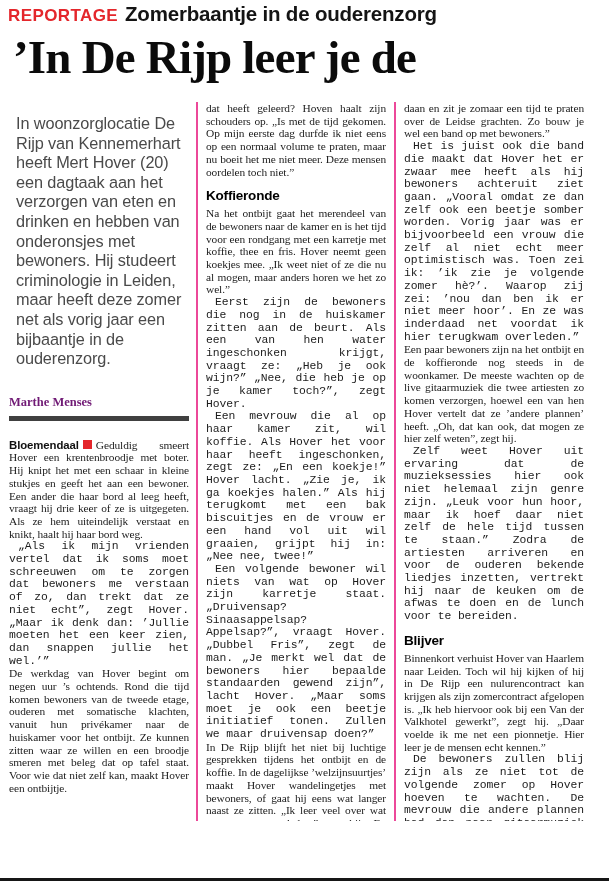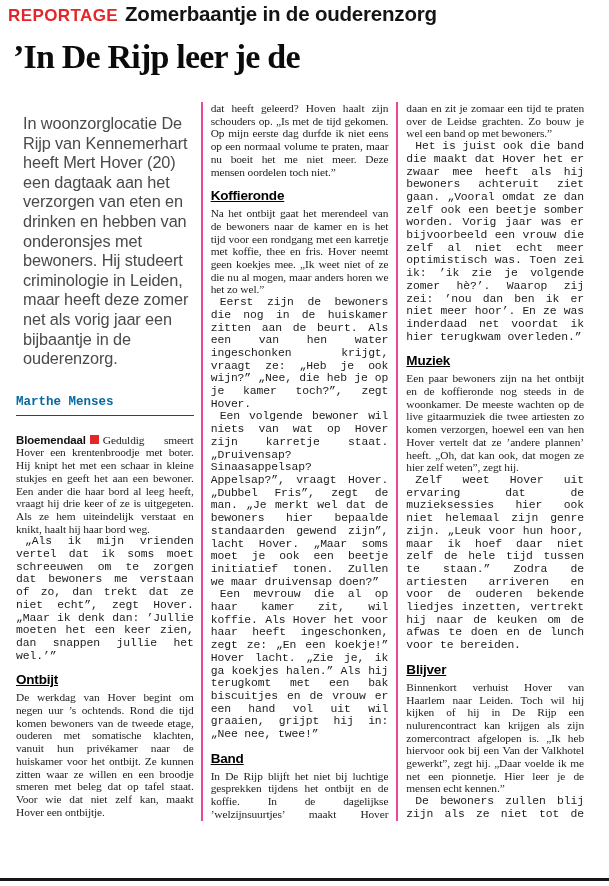--- a/index.html
+++ b/index.html
@@ -17,59 +17,59 @@
     color:var(--accent,#e4262b);font-weight:bold;font-size:17px;
     letter-spacing:.4px;
   }
   .kicker-title{
     color:#141414;font-weight:600;font-size:20.5px;margin-left:7px;
     letter-spacing:-.2px;
   }
   .headline{
     margin:7px 0 0 0;padding-left:5px;
     font-family:"Liberation Serif",serif;font-weight:bold;
-    font-size:34px;line-height:48px;color:#0b0b0b;letter-spacing:-.8px;
+    font-size:47px;line-height:48px;color:#0b0b0b;letter-spacing:-.8px;
   }
   .headline .hl-line{display:block;}
 
   
   .cols{
     display:flex;margin-top:21px;height:719px;overflow:hidden;
     align-items:stretch;
   }
   .col{
     box-sizing:border-box;flex:1;padding:0 8px;overflow:hidden;
   }
-  .col-1{padding-left:16px;padding-right:7px;}
+  .col-1{padding-left:9px;padding-right:7px;}
   .col-2,.col-3{border-left:2px solid #ec4899;}
   .col-3{padding-right:25px;}
 
   
   .intro{
     margin:12px 0 0 0;padding-left:7px;
     font-family:"Liberation Sans",sans-serif;
     font-size:16.3px;line-height:19.6px;color:#4a4a4a;
     letter-spacing:-.1px;
   }
   .byline{
-    margin-top:26px;padding-bottom:6px;border-bottom:1px solid #404040;
-    font-family:Liberation Mono, monospace;font-weight:bold;
-    font-size:12.5px;color:#0369a1;
+    margin-top:26px;padding-bottom:6px;border-bottom:5px solid #404040;
+    font-family:Liberation Serif, serif;font-weight:bold;
+    font-size:12.5px;color:#701a75;
   }
 
   
   .body p{
     margin:0;font-size:11.4px;line-height:12.7px;color:#1c1c1c;
     text-align:justify;letter-spacing:-.1px;
   }
   .body p.ind{text-indent:9px;font-family:Liberation Mono, monospace;}
   .body .lead-p{margin-top:18px;}
   .sec-h{
     font-family:"Liberation Sans",sans-serif;font-weight:bold;
-    font-size:13.5px;color:#000;margin:10px 0 4px 0;letter-spacing:-.2px;text-decoration:underline;
+    font-size:13.5px;color:#000;margin:10px 0 4px 0;letter-spacing:-.2px;
   }
   .dateline{
     font-family:"Liberation Sans",sans-serif;font-weight:bold;
     font-size:11.4px;color:#111;
   }
   .redsq{
     display:inline-block;width:9px;height:9px;background:var(--accent,#e4262b);
     margin:0 4px 0 4px;vertical-align:baseline;
   }
 
@@ -94,43 +94,40 @@
   </header>
 
   <div class="cols">
 
     <section class="col col-1">
       <p class="intro">In woonzorglocatie De Rijp van Kennemerhart heeft Mert Hover (20) een dagtaak aan het verzorgen van eten en drinken en hebben van onderonsjes met bewoners. Hij studeert criminologie in Leiden, maar heeft deze zomer net als vorig jaar een bijbaantje in de ouderenzorg.</p>
       <div class="byline">Marthe Menses</div>
       <div class="body">
         <p class="lead-p"><span class="dateline">Bloemendaal</span><span class="redsq"></span><span>Geduldig smeert Hover een krentenbroodje met boter. Hij knipt het met een schaar in kleine stukjes en geeft het aan een bewoner. Een ander die haar bord al leeg heeft, vraagt hij drie keer of ze is uitgegeten. Als ze hem uiteindelijk verstaat en knikt, haalt hij haar bord weg.</span></p>
         <p class="ind">„Als ik mijn vrienden vertel dat ik soms moet schreeuwen om te zorgen dat bewoners me verstaan of zo, dan trekt dat ze niet echt”, zegt Hover. „Maar ik denk dan: ’Jullie moeten het een keer zien, dan snappen jullie het wel.’”</p>
-        <h2 class="sec-h">Ontbijt</h2>
         <p>De werkdag van Hover begint om negen uur ’s ochtends. Rond die tijd komen bewoners van de tweede etage, ouderen met somatische klachten, vanuit hun privékamer naar de huiskamer voor het ontbijt. Ze kunnen zitten waar ze willen en een broodje smeren met beleg dat op tafel staat. Voor wie dat niet zelf kan, maakt Hover een ontbijtje.</p>
       </div>
     </section>
 
     <section class="col col-2">
       <div class="body">
         <p>dat heeft geleerd? Hoven haalt zijn schouders op. „Is met de tijd gekomen. Op mijn eerste dag durfde ik niet eens op een normaal volume te praten, maar nu boeit het me niet meer. Deze mensen oordelen toch niet.”</p>
         <h2 class="sec-h">Koffieronde</h2>
         <p>Na het ontbijt gaat het merendeel van de bewoners naar de kamer en is het tijd voor een rondgang met een karretje met koffie, thee en fris. Hover neemt geen koekjes mee. „Ik weet niet of ze die nu al mogen, maar anders horen we het zo wel.”</p>
         <p class="ind">Eerst zijn de bewoners die nog in de huiskamer zitten aan de beurt. Als een van hen water ingeschonken krijgt, vraagt ze: „Heb je ook wijn?” „Nee, die heb je op je kamer toch?”, zegt Hover.</p>
+        <p class="ind">Een mevrouw die al op haar kamer zit, wil koffie. Als Hover het voor haar heeft ingeschonken, zegt ze: „En een koekje!” Hover lacht. „Zie je, ik ga koekjes halen.” Als hij terugkomt met een bak biscuitjes en de vrouw er een hand vol uit wil graaien, grijpt hij in: „Nee nee, twee!”</p>
         <p class="ind">Een volgende bewoner wil niets van wat op Hover zijn karretje staat. „Druivensap? Sinaasappelsap? Appelsap?”, vraagt Hover. „Dubbel Fris”, zegt de man. „Je merkt wel dat de bewoners hier bepaalde standaarden gewend zijn”, lacht Hover. „Maar soms moet je ook een beetje initiatief tonen. Zullen we maar druivensap doen?”</p>
-        <p class="ind">Een mevrouw die al op haar kamer zit, wil koffie. Als Hover het voor haar heeft ingeschonken, zegt ze: „En een koekje!” Hover lacht. „Zie je, ik ga koekjes halen.” Als hij terugkomt met een bak biscuitjes en de vrouw er een hand vol uit wil graaien, grijpt hij in: „Nee nee, twee!”</p>
-        <h2 class="sec-h">Band</h2>
         <p>In De Rijp blijft het niet bij luchtige gesprekken tijdens het ontbijt en de koffie. In de dagelijkse ’welzijnsuurtjes’ maakt Hover wandelingetjes met bewoners, of gaat hij eens wat langer naast ze zitten. „Ik leer veel over wat mensen vroeger deden.”, zegt hij. „En ze hebben ook interesse in mij. Soms vertel ik dat ik in Leiden studeer. Dan blijkt ineens dat zij dat vroeger ook hebben ge-</p>
       </div>
     </section>
 
     <section class="col col-3">
       <div class="body">
         <p>daan en zit je zomaar een tijd te praten over de Leidse grachten. Zo bouw je wel een band op met bewoners.”</p>
         <p class="ind">Het is juist ook die band die maakt dat Hover het er zwaar mee heeft als hij bewoners achteruit ziet gaan. „Vooral omdat ze dan zelf ook een beetje somber worden. Vorig jaar was er bijvoorbeeld een vrouw die zelf al niet echt meer optimistisch was. Toen zei ik: ’ik zie je volgende zomer hè?’. Waarop zij zei: ’nou dan ben ik er niet meer hoor’. En ze was inderdaad net voordat ik hier terugkwam overleden.”</p>
-        <h2 class="sec-h">Muziek</h2>
         <p>Een paar bewoners zijn na het ontbijt en de koffieronde nog steeds in de woonkamer. De meeste wachten op de live gitaarmuziek die twee artiesten zo komen verzorgen, hoewel een van hen Hover vertelt dat ze ’andere plannen’ heeft. „Oh, dat kan ook, dat mogen ze hier zelf weten”, zegt hij.</p>
         <p class="ind">Zelf weet Hover uit ervaring dat de muzieksessies hier ook niet helemaal zijn genre zijn. „Leuk voor hun hoor, maar ik hoef daar niet zelf de hele tijd tussen te staan.” Zodra de artiesten arriveren en voor de ouderen bekende liedjes inzetten, vertrekt hij naar de keuken om de afwas te doen en de lunch voor te bereiden.</p>
         <h2 class="sec-h">Blijver</h2>
         <p>Binnenkort verhuist Hover van Haarlem naar Leiden. Toch wil hij kijken of hij in De Rijp een nulurencontract kan krijgen als zijn zomercontract afgelopen is. „Ik heb hiervoor ook bij een Van der Valkhotel gewerkt”, zegt hij. „Daar voelde ik me net een pionnetje. Hier leer je de mensen echt kennen.”</p>
         <p class="ind">De bewoners zullen blij zijn als ze niet tot de volgende zomer op Hover hoeven te wachten. De mevrouw die andere plannen had dan naar gitaarmuziek luisteren, beschrijft: „Hij heeft het gewoon. Dat wat je niet uit kan leggen.”</p>
       </div>
     </section>
 
   </div>
 

